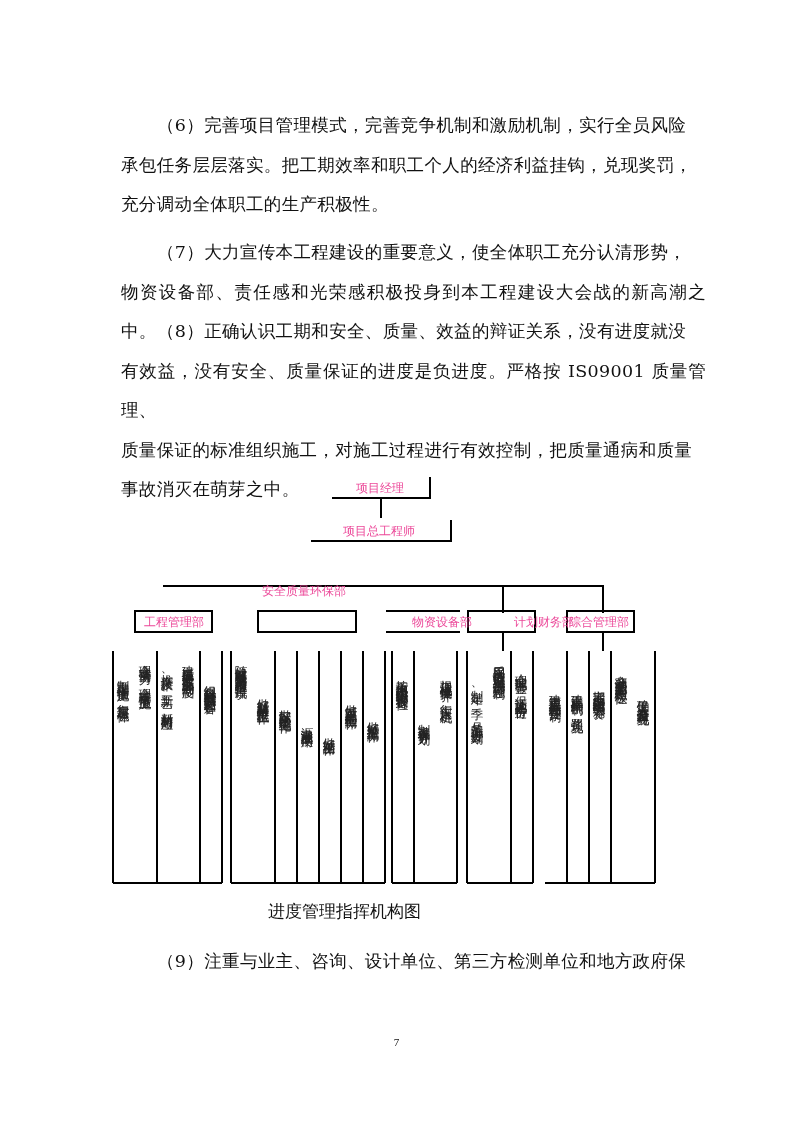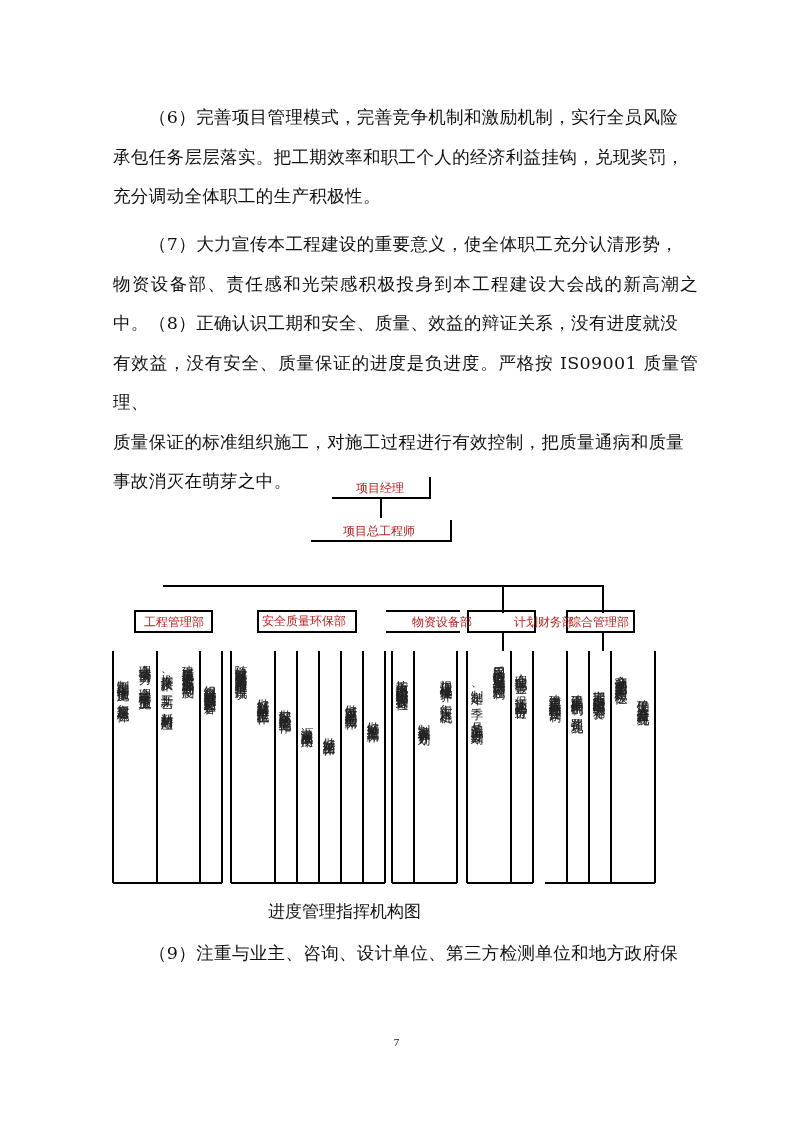--- a/index.html
+++ b/index.html
@@ -1,23 +1,23 @@
 <!DOCTYPE html>
 <html><head>
 <meta charset="utf-8">
 <style>
   html, body { margin:0; padding:0; background:#ffffff; }
   body { width:793px; height:1122px; position:relative; overflow:hidden;
          font-family: "DejaVu Serif", "Liberation Serif", serif; color:#111; }
   .para { position:absolute; left:113px; width:585px; font-size:17.5px; line-height:39.5px;
-          letter-spacing:0.35px; margin:0; text-align:justify; }
+          letter-spacing:0.35px; margin:8px; text-align:justify; }
   .para .indent { display:inline-block; width:36px; }
   .chart { position:absolute; left:0; top:0; width:793px; height:1122px; pointer-events:none; }
   .box-label { position:absolute; font-family:"DejaVu Sans","Liberation Sans",sans-serif;
-               font-size:12px; color:#b91c1c; white-space:nowrap; line-height:14px; }
+               font-size:12px; color:#ec4899; white-space:nowrap; line-height:14px; }
   .vtext { position:absolute; font-family:"DejaVu Sans","Liberation Sans",sans-serif;
            font-size:12.5px; line-height:15px; color:#222; writing-mode:vertical-rl;
            text-orientation:upright; letter-spacing:1.3px; white-space:nowrap; }
   .caption { position:absolute; left:0; width:689px; top:900px; text-align:center; font-size:17px; }
   .page-num { position:absolute; left:0; width:793px; top:1036px; text-align:center;
               font-size:11px; font-family:"Liberation Serif",serif; }
 </style>
 </head>
 <body>
 
@@ -94,21 +94,21 @@
     <line x1="611" y1="651" x2="611" y2="883"></line>
     <line x1="655" y1="651" x2="655" y2="883"></line>
     <line x1="545" y1="883" x2="655" y2="883"></line>
   </g>
 </svg>
 
 <div class="box-label" style="left:356px; top:481px;">项目经理</div>
 <div class="box-label" style="left:343px; top:524px;">项目总工程师</div>
 
 <div class="box-label" style="left:144px; top:615px;">工程管理部</div>
-<div class="box-label" style="left:262px; top:615px;font-family:Liberation Mono, monospace;">安全质量环保部</div>
+<div class="box-label" style="left:262px; top:584px;">安全质量环保部</div>
 <div class="box-label" style="left:392px; top:615px;padding-left:20px;">物资设备部</div>
 <div class="box-label" style="left:470px; top:615px;padding-left:44px;">计划财务部</div>
 <div class="box-label" style="left:569px; top:615px;">综合管理部</div>
 
 <div class="vtext" style="left:116px; top:670px;">制定工期保证措施，实行层层包保</div>
 <div class="vtext" style="left:138px; top:655px;">合理安排劳动力，合理安排季节性施工</div>
 <div class="vtext" style="left:160px; top:664px;">推广新技术、新工艺、新材料的应用</div>
 <div class="vtext" style="left:181px; top:655px;">建立以质量保安全以安全保工期的制度</div>
 <div class="vtext" style="left:203px; top:675px;">组织各种材料的采购运输和贮备</div>
 

